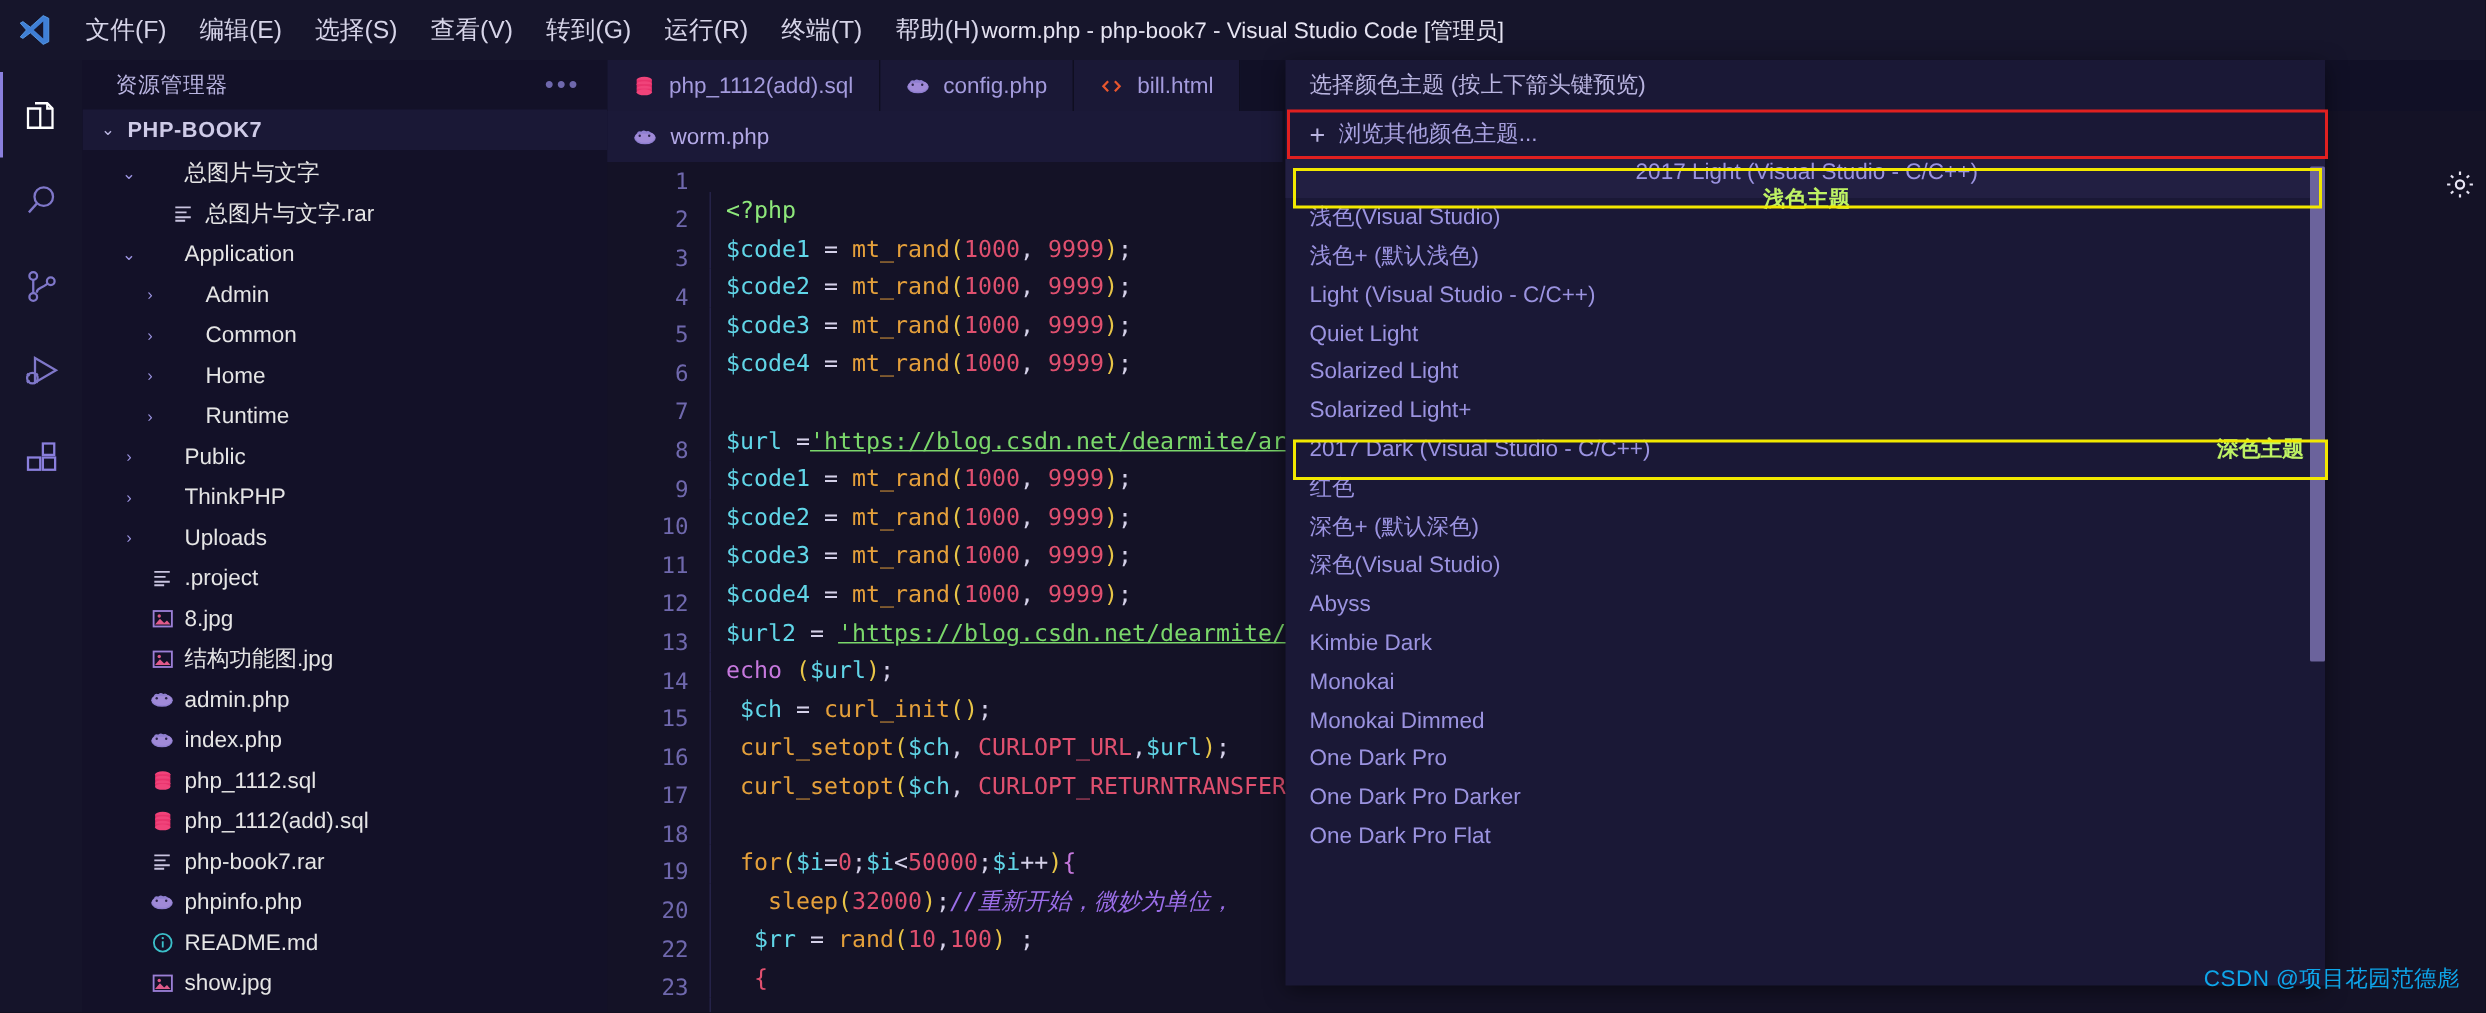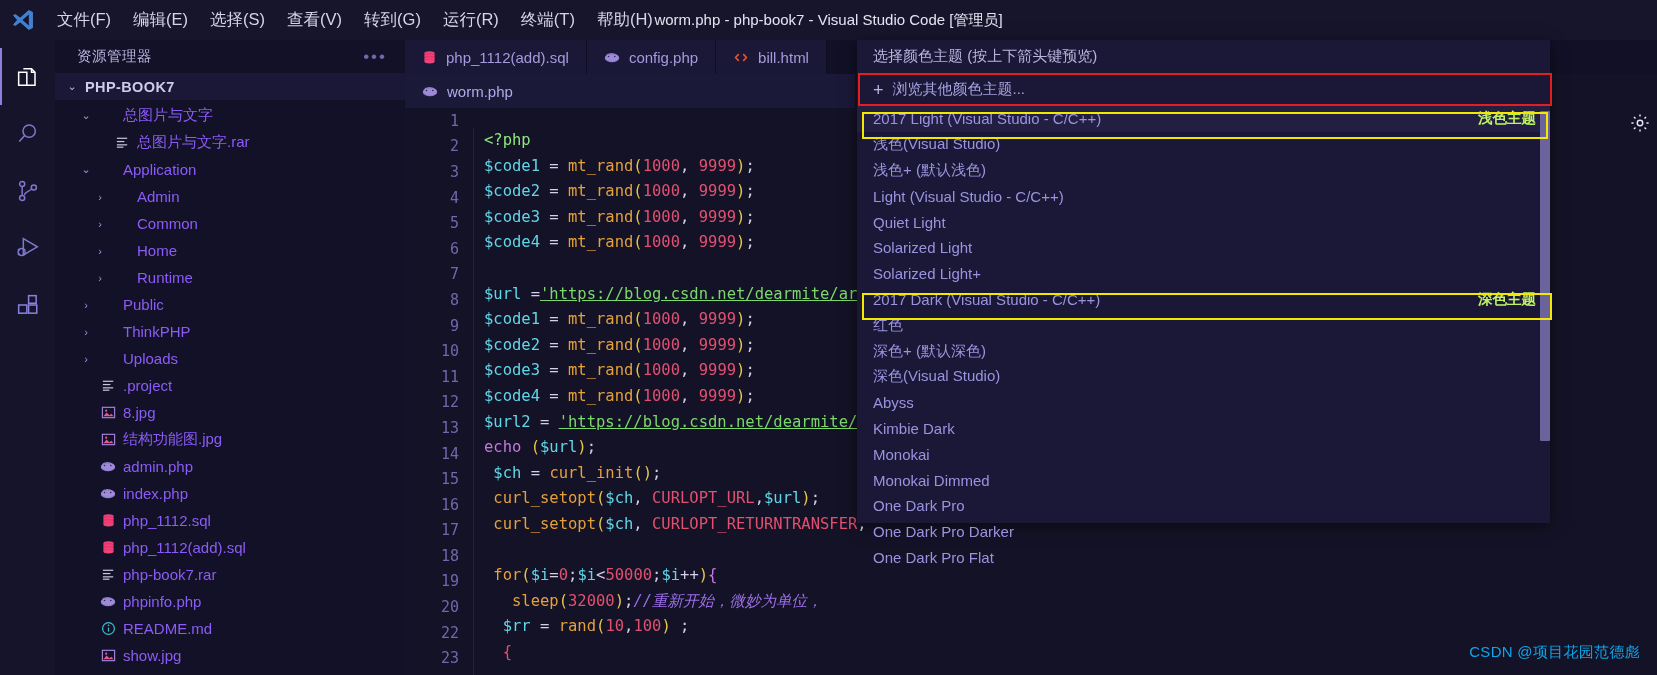--- a/index.html
+++ b/index.html
@@ -52,21 +52,21 @@
   .sb-title{ color:#b9b4e0; font-size:14.5px; letter-spacing:.5px; }
   .sb-dots{ color:#6f68ad; font-size:17px; letter-spacing:2px; line-height:10px; }
   .sb-root{
     height:27px; display:flex; align-items:center; gap:6px; padding-left:10px;
     background:#1a1836;
   }
   .sb-root .caret{ color:#b9b4e0; }
   .sb-root-label{ color:#cfcbe8; font-size:14.5px; font-weight:bold; letter-spacing:.4px;text-align:right; }
   .tree{ padding-top:2px; }
   .row{ height:27px; display:flex; align-items:center; gap:6px; white-space:nowrap; }
-  .row .lbl{ font-size:15px; color:#8b5cf6; }
+  .row .lbl{ font-size:15px; color:#e5e5e5; }
   .caret{ width:14px; display:inline-block; text-align:center; font-size:11px; color:#9b93e0; }
   .ico{ width:18px; display:inline-flex; align-items:center; justify-content:center; font-size:13px; }
   .ico svg{ display:block; }
 
   
   .editor-area{
     position:absolute; left:405px; top:40px; right:0; bottom:0; background:#141226;
   }
   .tabs-row{
     position:absolute; left:0; top:0; height:34px; width:100%;
@@ -107,42 +107,42 @@
   .c-op{ color:#d4d0e8; }
   .c-paren{ color:#e8c547; }
   .c-str{ color:#7bd86b; text-decoration:underline; }
   .c-const{ color:#e0506f; }
   .c-cmt{ color:#9b6ee8; font-style:italic; }
   .c-tag{ color:#8ee87b; }
   .c-brace-p{ color:#c678dd; }
 
   
   .quickpick{
-    position:absolute; left:857px; top:40px; width:693px; height:483px;
+    position:absolute; left:857px; top:40px; width:693px; height:617px;
     background:#1a1836; box-shadow:0 3px 14px rgba(0,0,0,.5);
   }
   .qp-header{
     height:33px; display:flex; align-items:center; padding-left:16px;
     color:#b9b4e0; font-size:15px;
   }
   .qp-input-row{
     position:relative; height:33px; display:flex; align-items:center;
     padding-left:16px; gap:9px; color:#a9a2e0; font-size:15px;
   }
   .qp-plus{ font-size:18px; color:#b9b4e0; line-height:1; }
   .redbox{
     position:absolute; left:858px; top:73px; width:694px; height:33px;
     border:2px solid #e02020; pointer-events:none; z-index:30;
   }
   .qp-list{ position:relative; }
   .qp-item{
     height:25.8px; display:flex; align-items:center; justify-content:space-between;
     padding:0 14px 0 16px; color:#9b93e0; font-size:15px;
   }
-  .qp-item.focused{ background:#221f42; }
+  .qp-item.focused{ background:#221f42;flex-direction:column; }
   .qp-item .right{ color:#bef264; font-size:14.5px;font-weight:bold; }
   .yellowbox{
     position:absolute; border:2px solid #f2e800; pointer-events:none; z-index:29;
   }
   .gear{
     position:absolute; right:6px; top:112px; width:22px; height:22px; z-index:31;
   }
   .qp-scroll{
     position:absolute; right:0px; top:71px; width:10px; height:330px;
     background:#6b639c; border-radius:1px;

